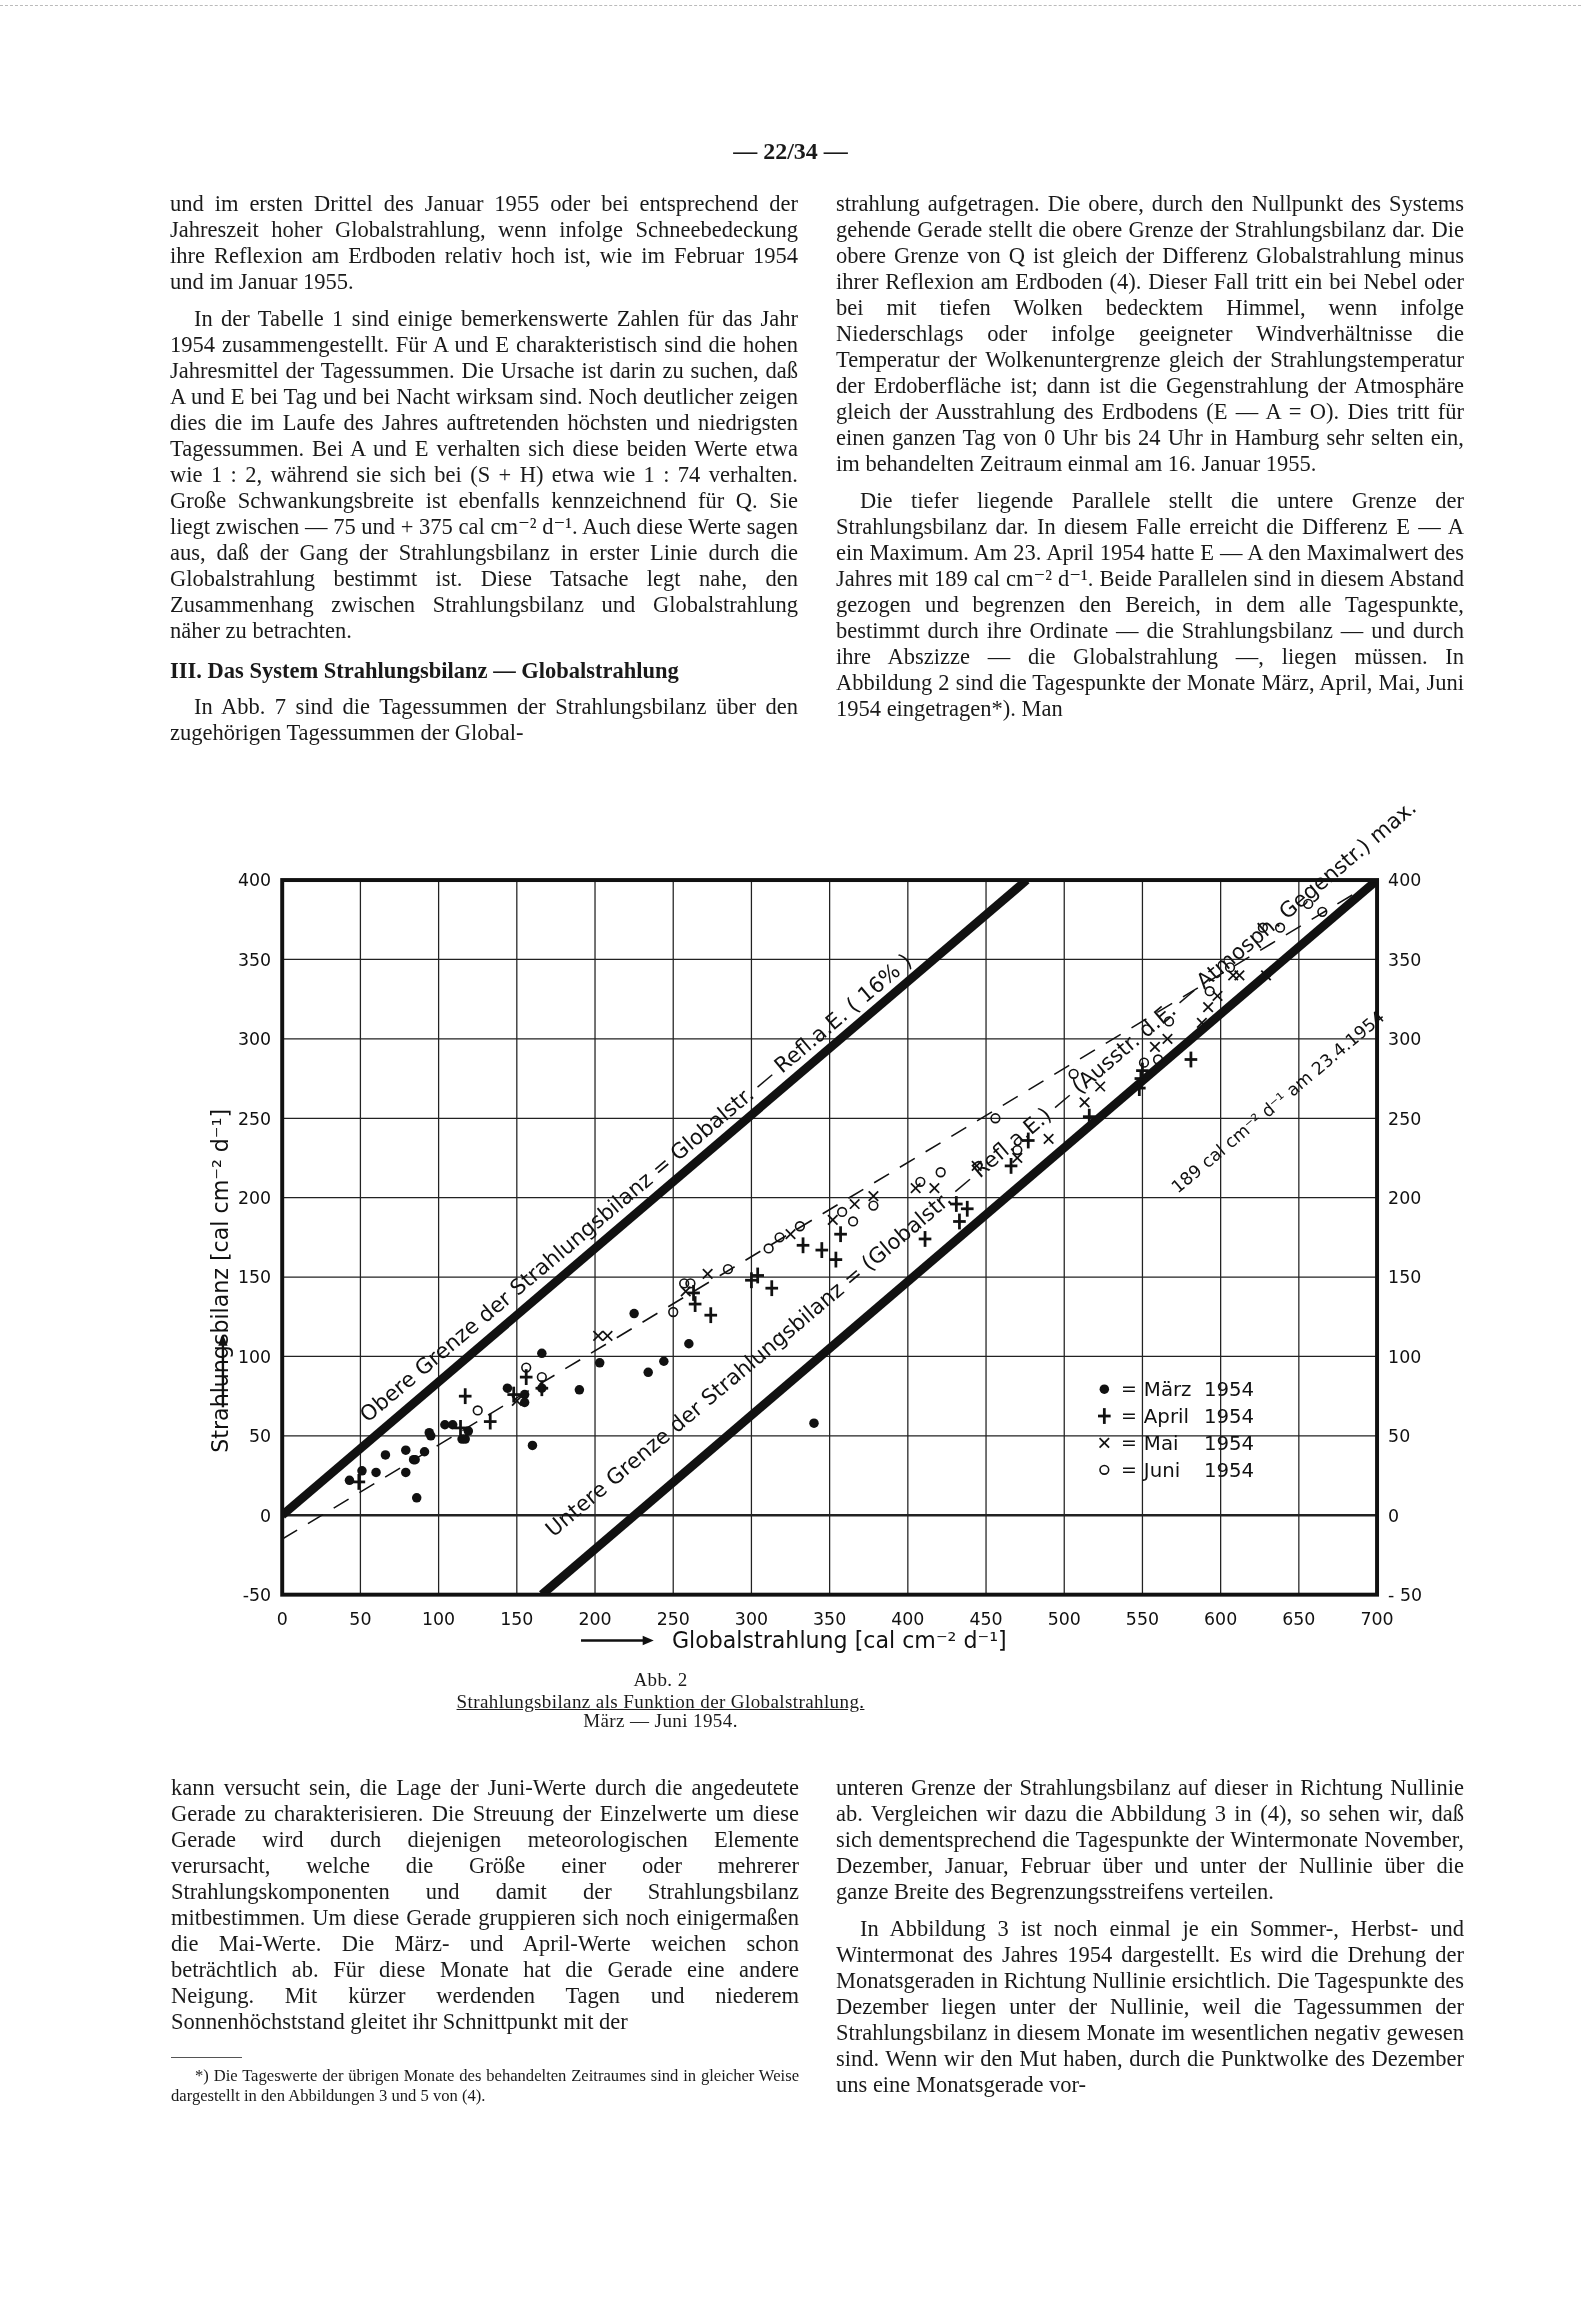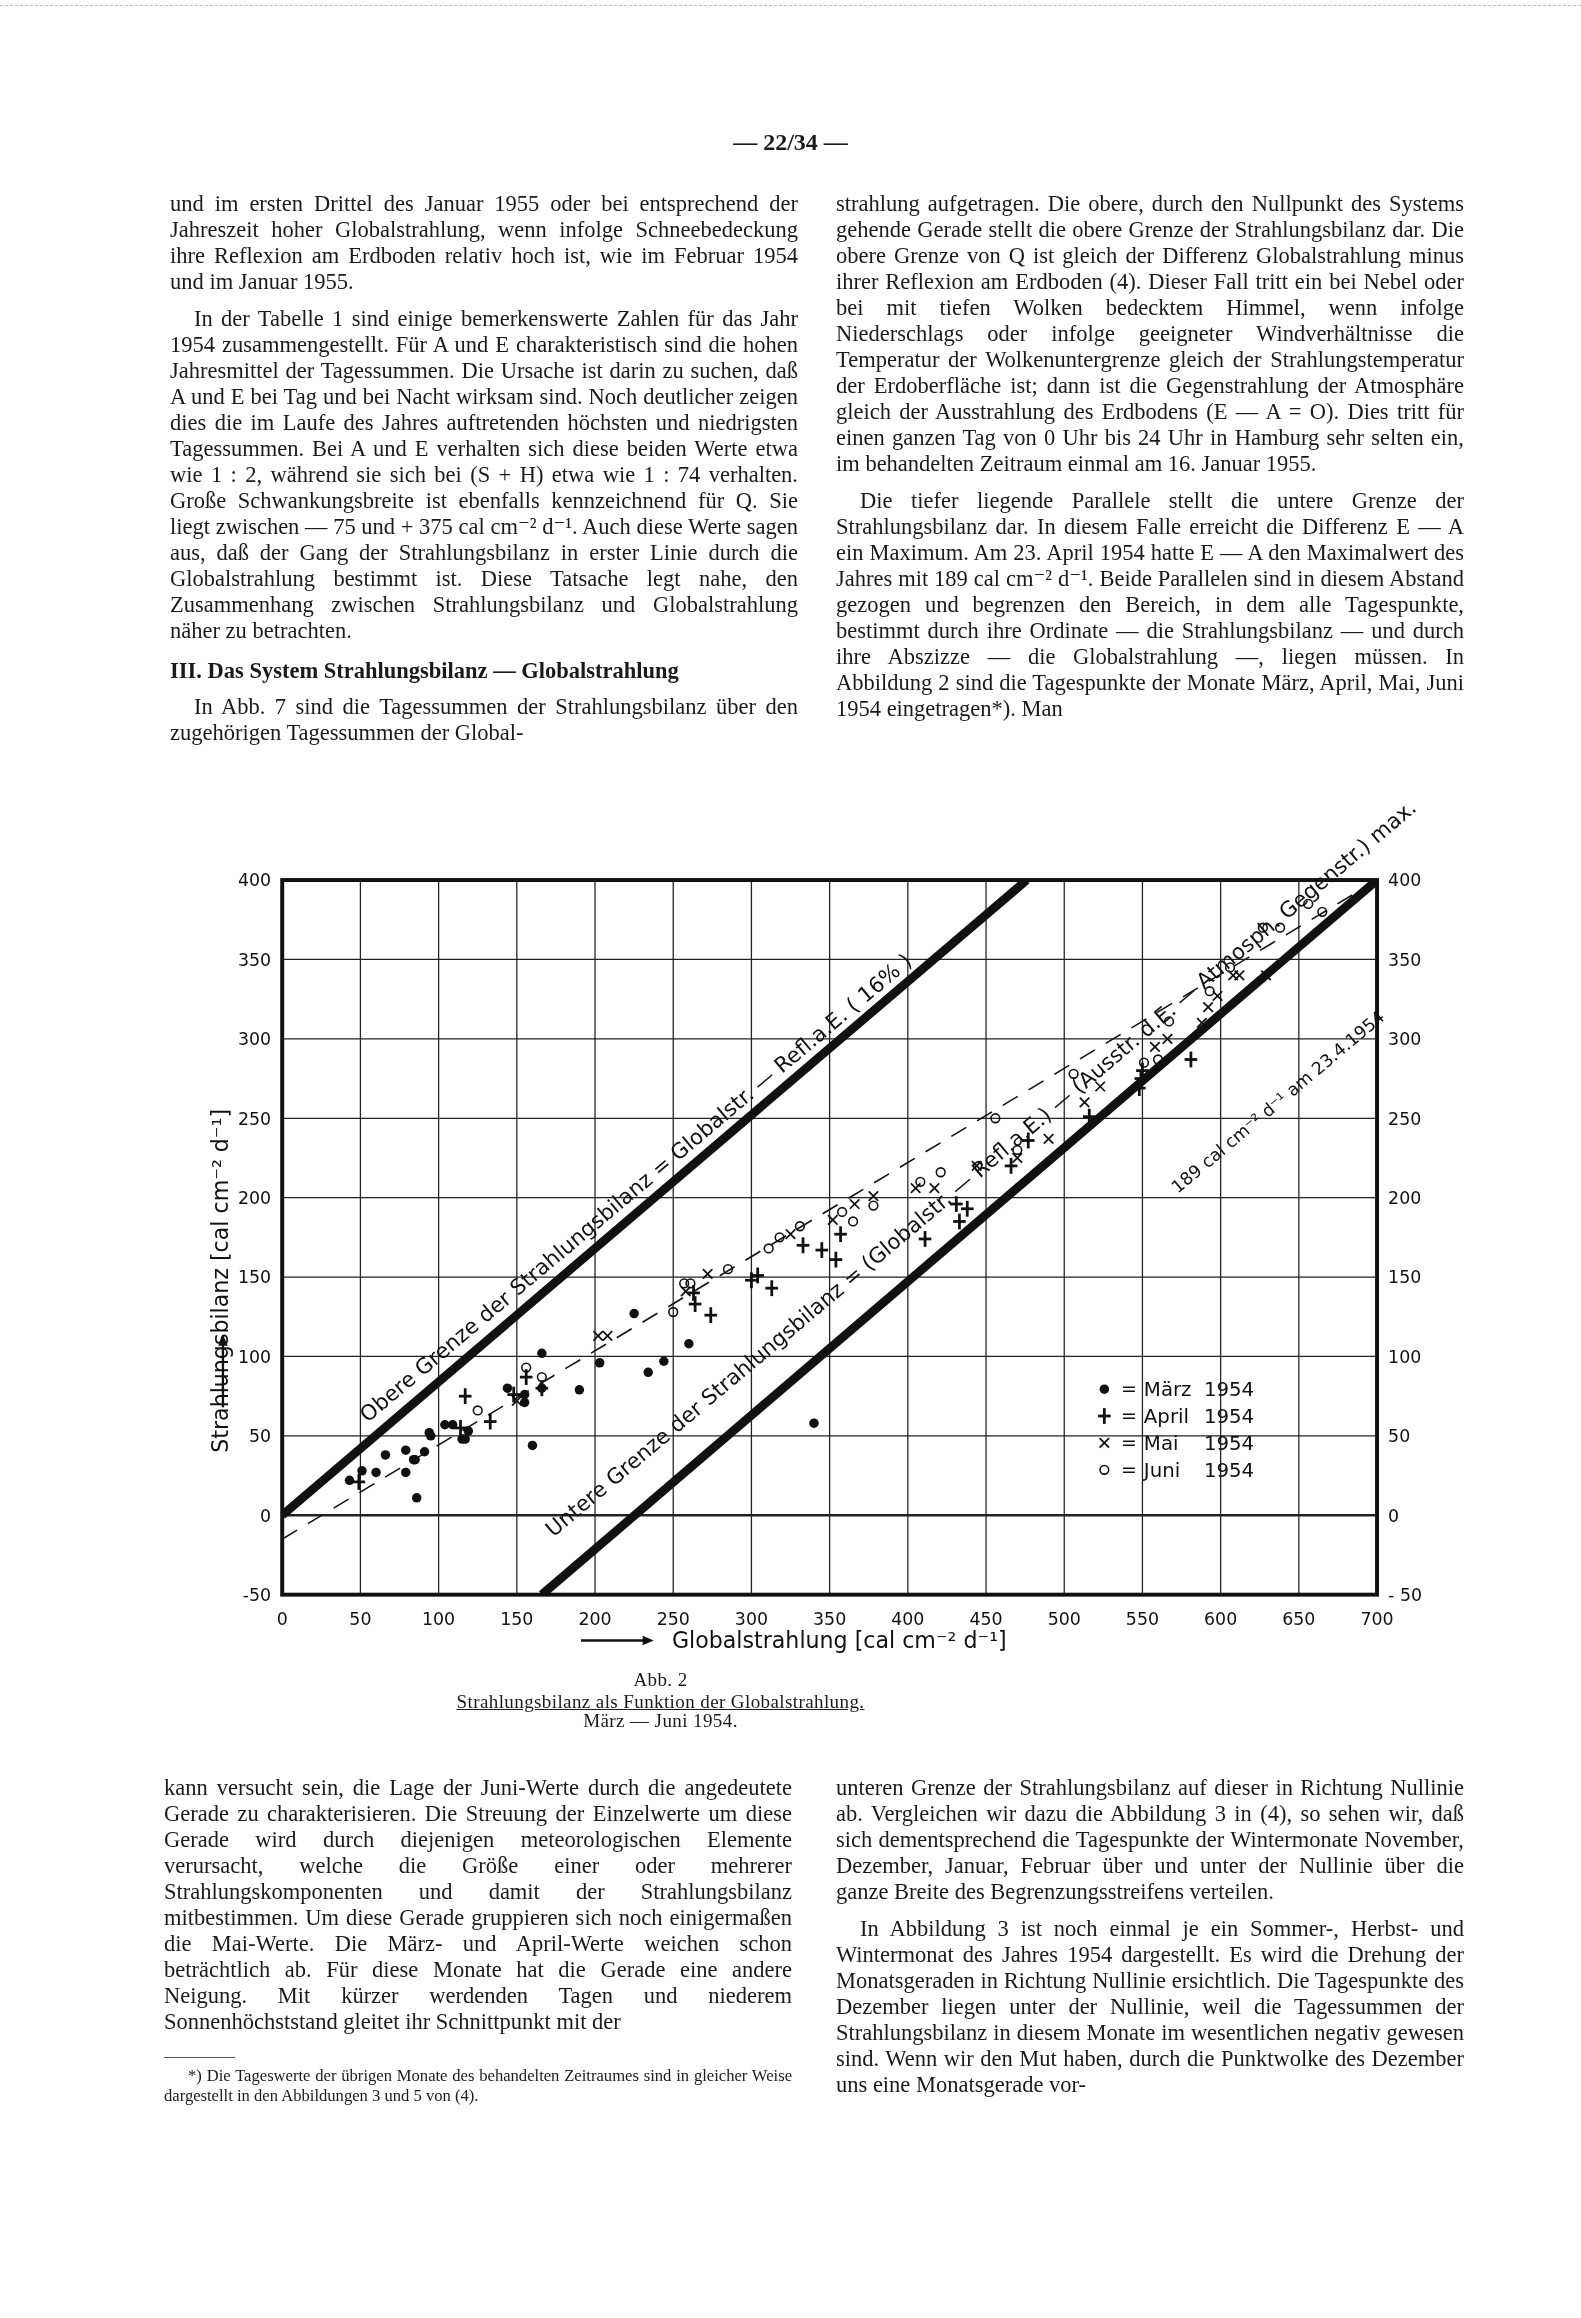--- a/index.html
+++ b/index.html
@@ -1,29 +1,29 @@
 <!DOCTYPE html>
 <html style="font-size:12.6px"><head>
 <meta charset="utf-8">
 <style>
   html, body { margin: 0; padding: 0; background: #ffffff; }
   body { width: 1581px; height: 2319px; position: relative; overflow: hidden;
          font-family: "Liberation Serif", "DejaVu Serif", serif; color: #1a1a1a; }
   .scan-edge { position: absolute; left: 0; top: 0; width: 1581px; height: 4.7px;
                border-bottom: 0.8px dashed #bbb; }
-  .page-num { position: absolute; top: 129px; left: 0; width: 1581px; text-align: center;
+  .page-num { position: absolute; top: 138px; left: 0; width: 1581px; text-align: center;
               font-size: 24px; font-weight: bold; }
   .col { position: absolute; font-size: 22.5px; line-height: 26px; text-align: justify;
          hyphens: manual; }
   .col p { margin: 0 0 11px 0; text-indent: 24px; }
   .col p.noindent { text-indent: 0; }
   .col h3 { margin: 14.2px 0 9.5px 0; font-size: 22.5px; font-weight: bold; }
   #col-left-top { left: 170px; top: 191px; width: 628px; }
   #col-right-top { left: 836px; top: 191px; width: 628px; }
-  #col-left-bottom { left: 164px; top: 1775px; width: 628px; }
+  #col-left-bottom { left: 171px; top: 1775px; width: 628px; }
   #col-right-bottom { left: 836px; top: 1775px; width: 628px; }
   .footnote-rule { width: 71px; border-top: 0.8px solid #555; margin: 22px 0 8px 0; }
   .footnote { font-size: 16.6px; line-height: 20px; text-indent: 24px; text-align: justify; }
   .caption { position: absolute; left: 0; width: 1321px; text-align: center;
              font-size: 19px; line-height: 19px; letter-spacing: 0.4px; }
   #chart { position: absolute; left: 0; top: 0; }
   .ax-text { font-family: "DejaVu Sans", sans-serif; fill: #111; }
 </style>
 </head>
 <body>

